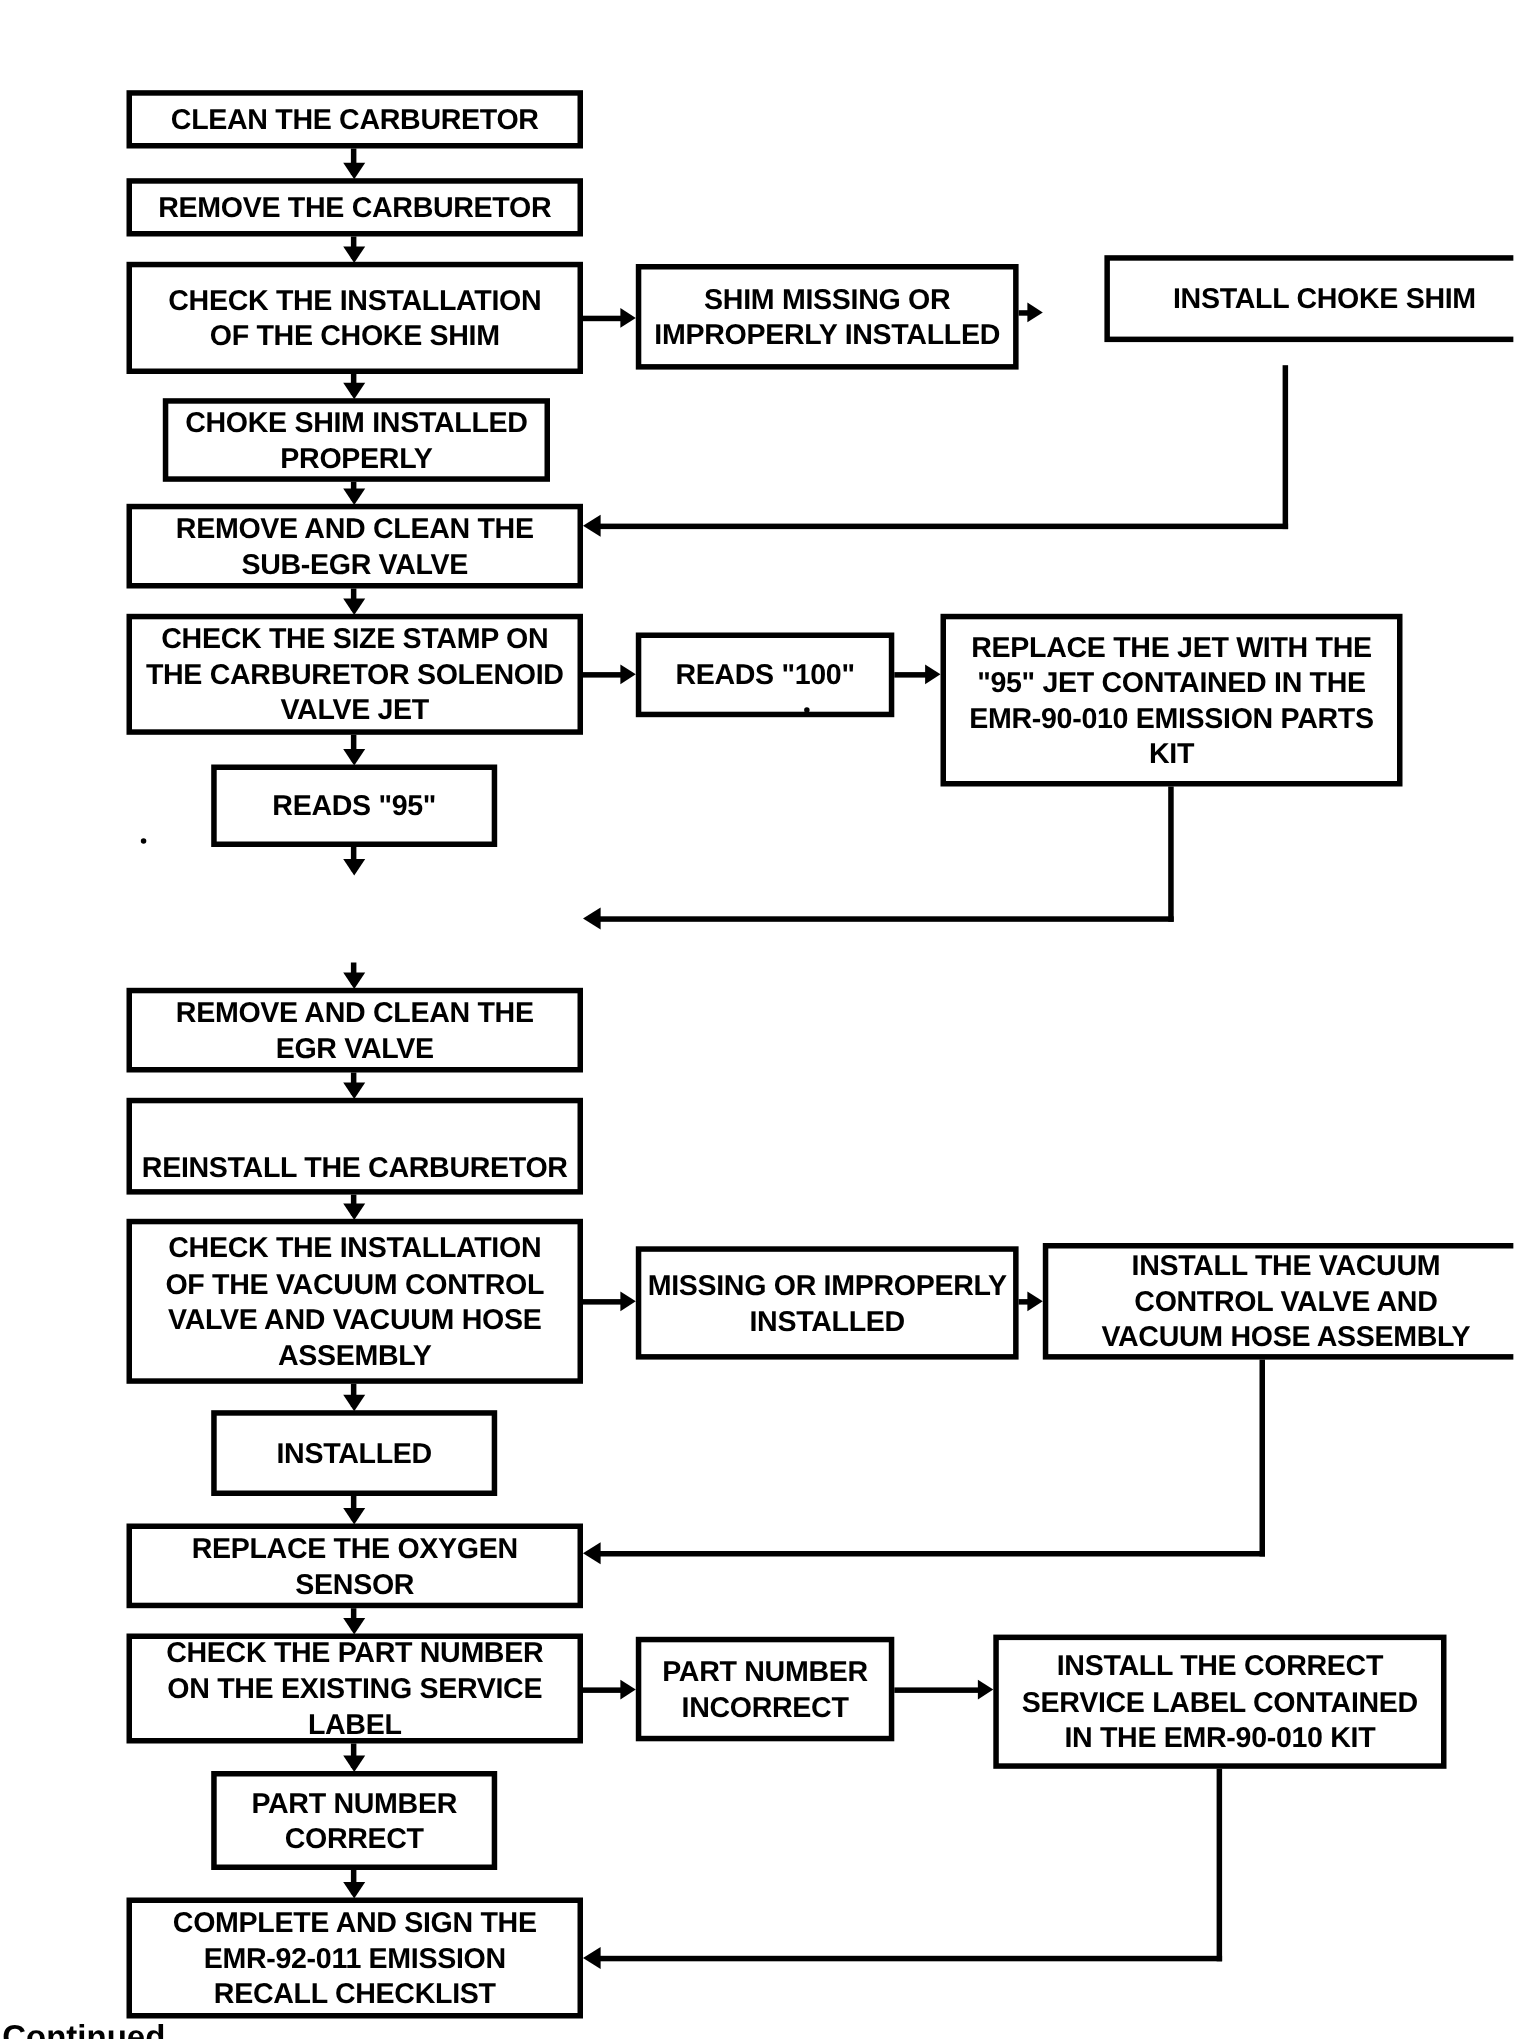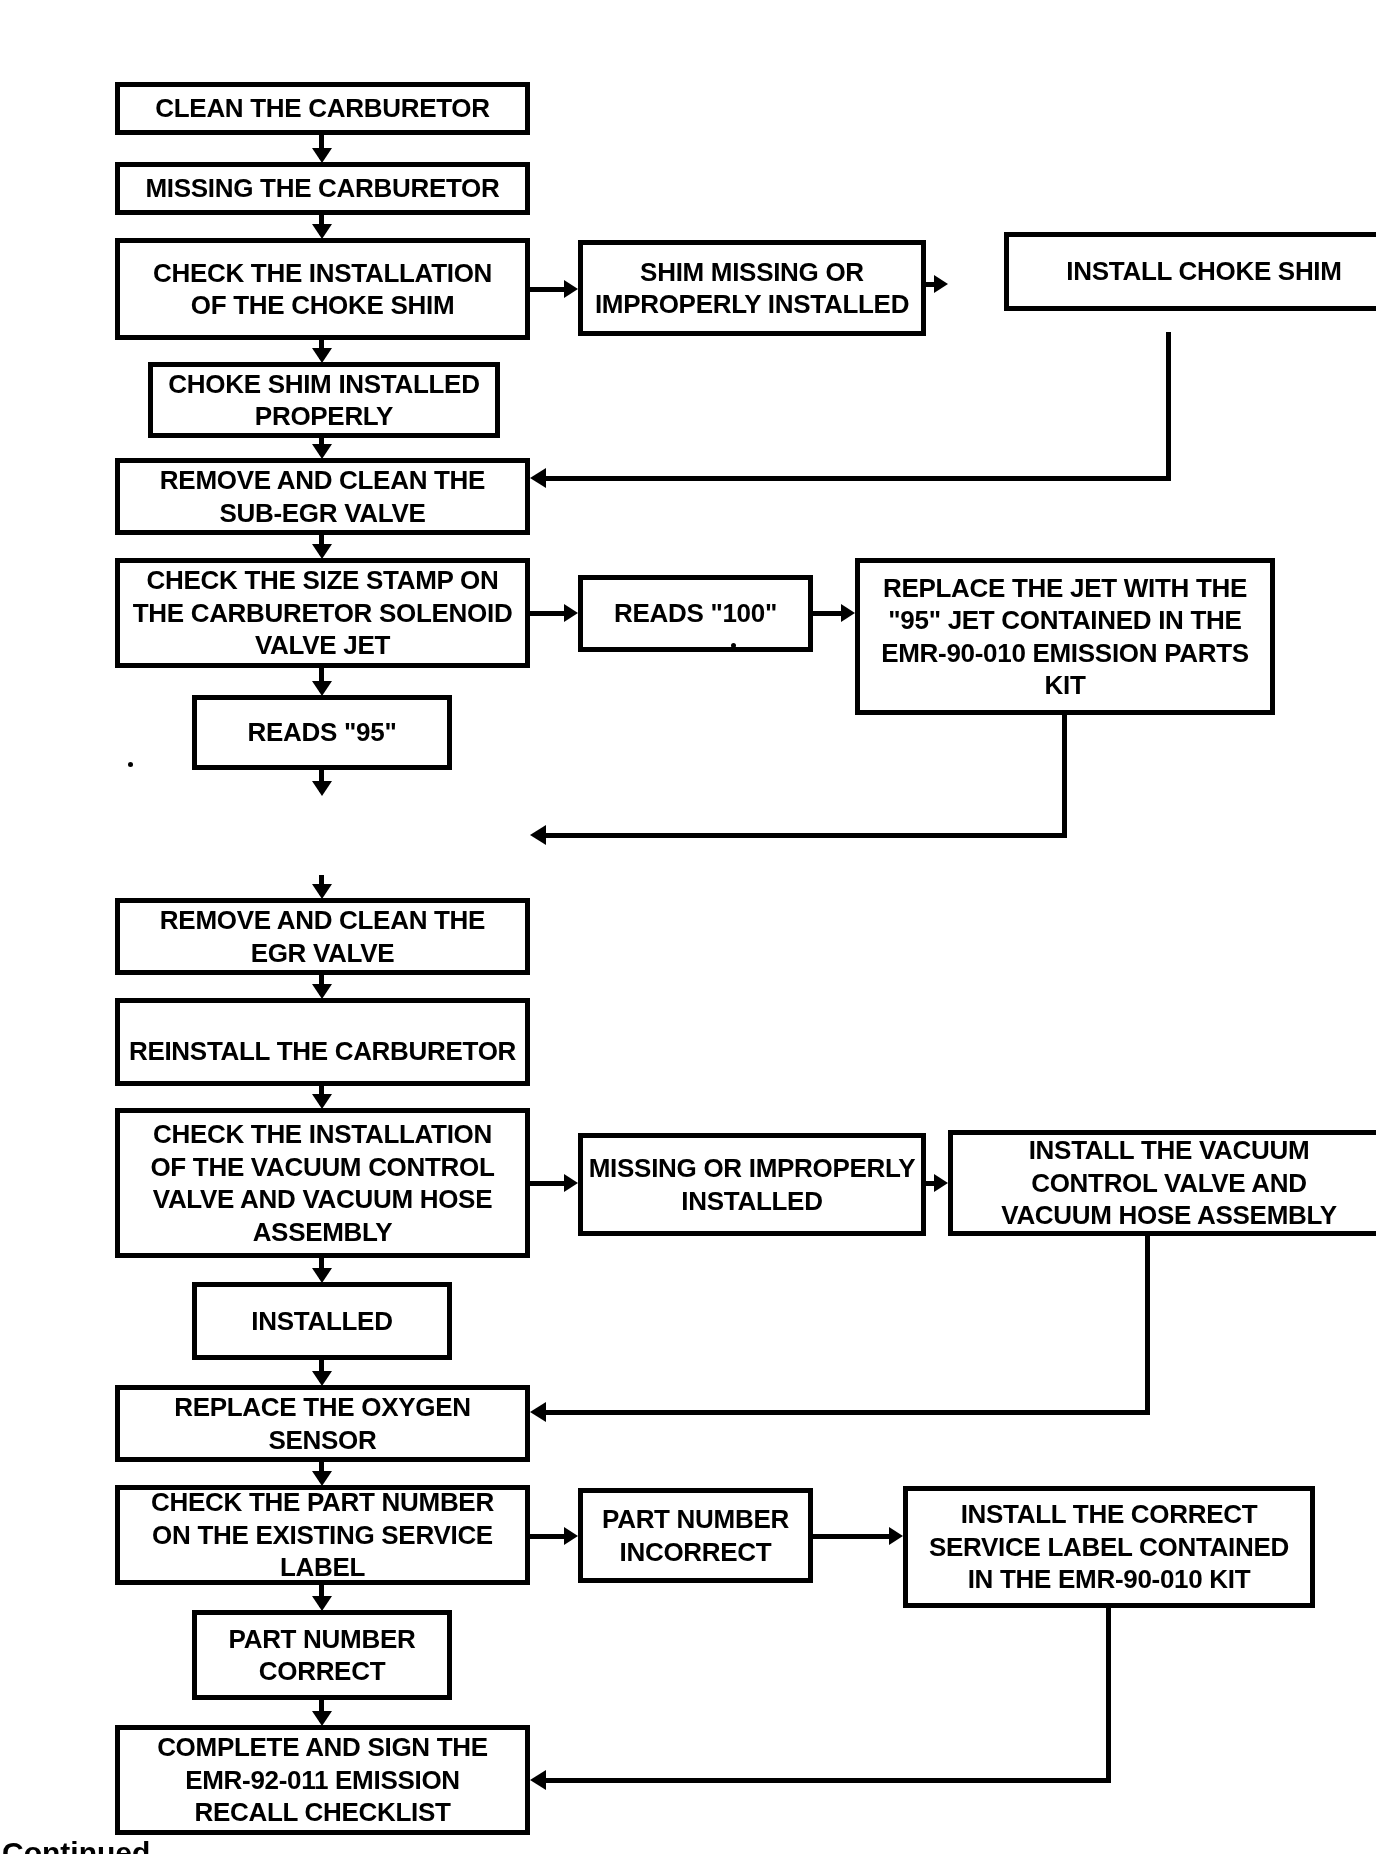--- a/index.html
+++ b/index.html
@@ -10,41 +10,41 @@
   .title{
     position:absolute;left:8px;top:0px;margin:0;
     font-size:33px;font-weight:bold;letter-spacing:-0.5px;white-space:pre;
   }
   .box{
     position:absolute;border:5px solid #000;background:#fff;
     display:flex;align-items:center;justify-content:center;text-align:center;
     font-size:26px;font-weight:bold;letter-spacing:-0.3px;line-height:1.25;
     white-space:pre;box-sizing:border-box;
   }
-  .box--bottom{align-items:flex-end;padding-bottom:14px;}
+  .box--bottom{align-items:flex-end;padding-bottom:4px;}
   .vl{position:absolute;width:5px;background:#000;}
   .hl{position:absolute;height:5px;background:#000;}
   .ah{position:absolute;width:0;height:0;}
   .ah-down{border-left:10px solid transparent;border-right:10px solid transparent;border-top:15px solid #000;}
   .ah-right{border-top:9px solid transparent;border-bottom:9px solid transparent;border-left:14px solid #000;}
   .ah-left{border-top:10px solid transparent;border-bottom:10px solid transparent;border-right:16px solid #000;}
   .dot{position:absolute;width:5px;height:5px;background:#000;border-radius:50%;}
   .continued{
     position:absolute;left:2px;top:1836px;font-size:30px;font-weight:bold;
     letter-spacing:0;white-space:pre;
   }
 </style>
 </head>
 <body>
 
 <div class="canvas">
 
 
   <div class="box" style="left:115px;top:82px;width:415px;height:53px">CLEAN THE CARBURETOR</div>
-  <div class="box" style="left:115px;top:162px;width:415px;height:53px">MISSING THE CARBURETOR</div>
+  <div class="box" style="left:115px;top:162px;width:415px;height:53px">REMOVE THE CARBURETOR</div>
   <div class="box" style="left:115px;top:238px;width:415px;height:102px">CHECK THE INSTALLATION
 OF THE CHOKE SHIM</div>
   <div class="box" style="left:148px;top:362px;width:352px;height:76px">CHOKE SHIM INSTALLED
 PROPERLY</div>
   <div class="box" style="left:115px;top:458px;width:415px;height:77px">REMOVE AND CLEAN THE
 SUB-EGR VALVE</div>
   <div class="box" style="left:115px;top:558px;width:415px;height:110px">CHECK THE SIZE STAMP ON
 THE CARBURETOR SOLENOID
 VALVE JET</div>
   <div class="box" style="left:192px;top:695px;width:260px;height:75px">READS "95"</div>

